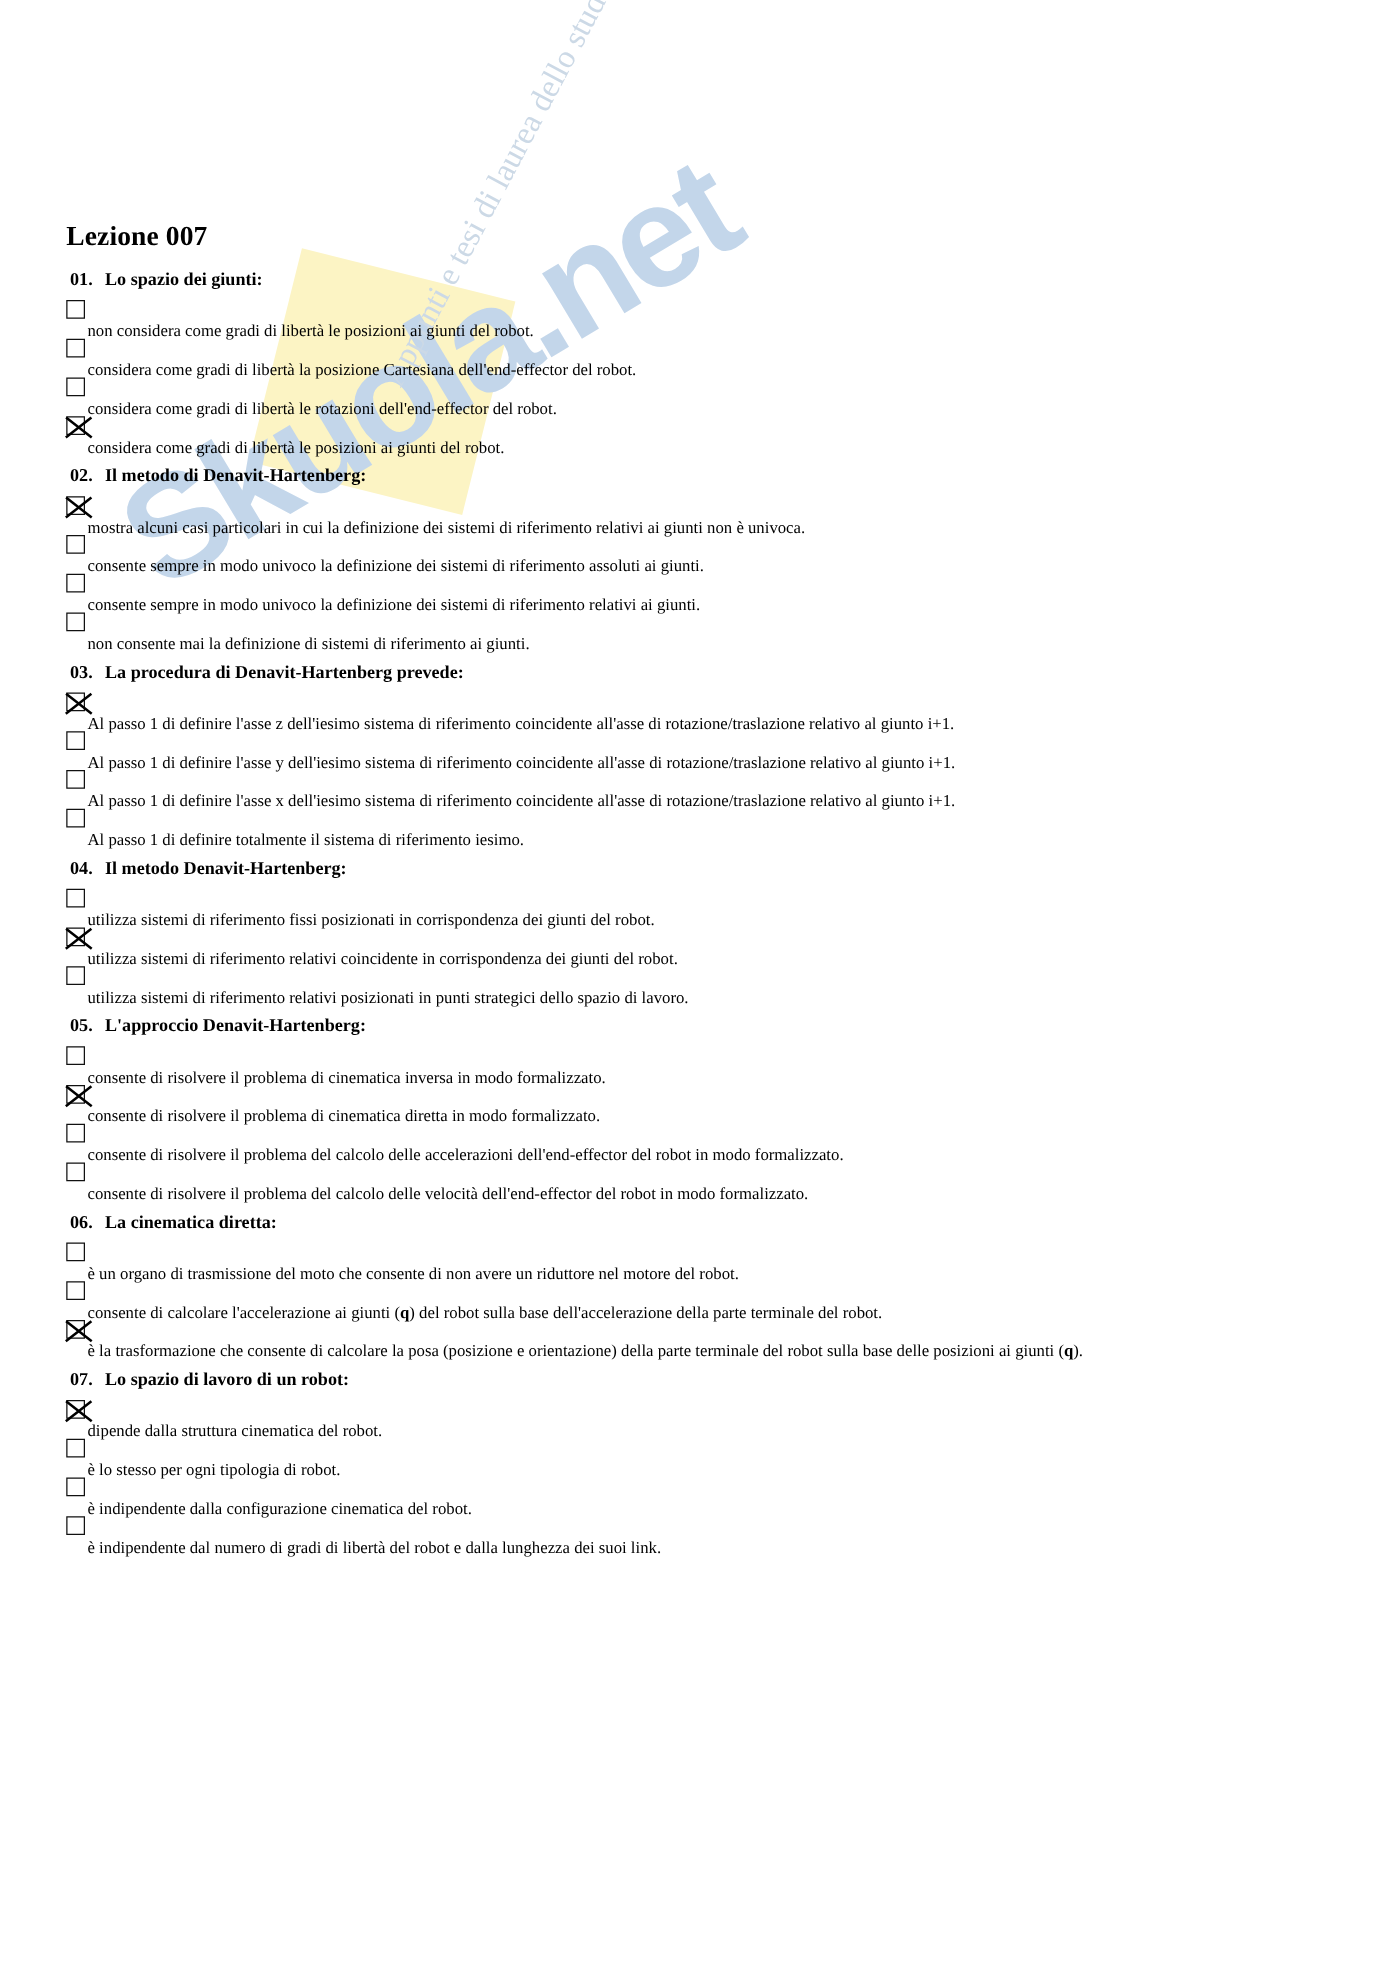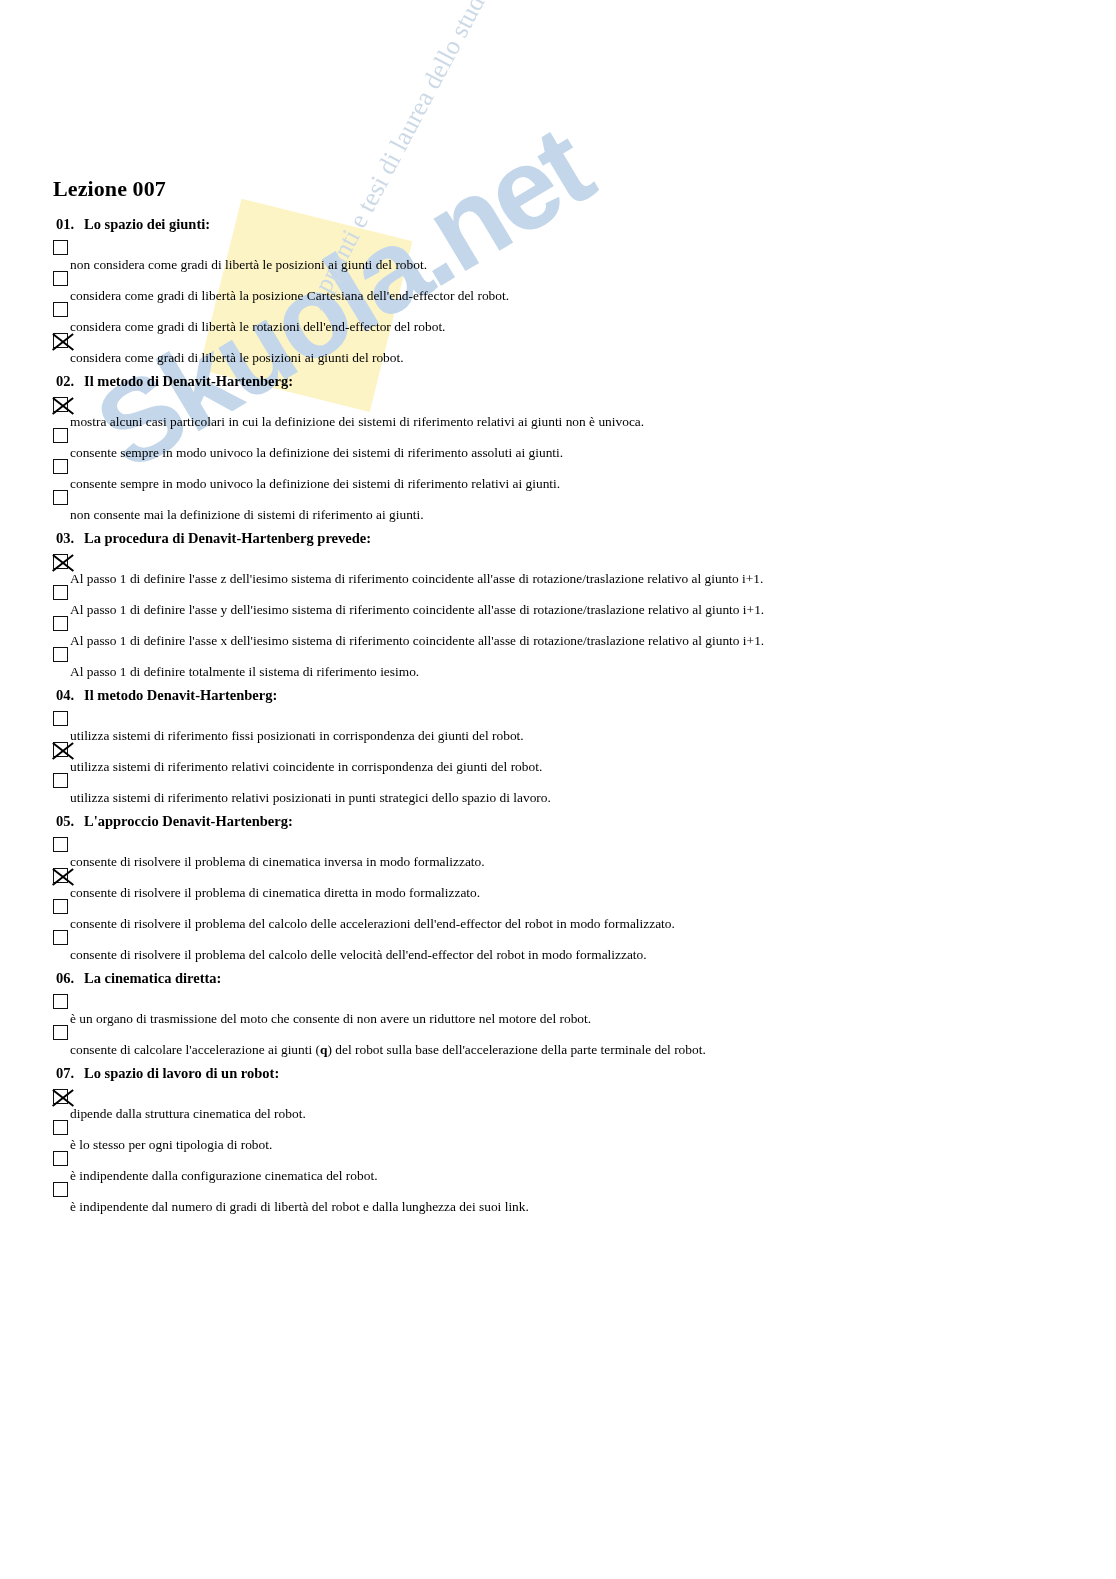--- a/index.html
+++ b/index.html
@@ -255,20 +255,24 @@
         <div class="question-block">
           <div class="q-head"><span class="q-num">06.</span><span>La cinematica diretta:</span></div>
           <div class="option-row">
             <span class="cb"></span>
             <span class="opt-text">è un organo di trasmissione del moto che consente di non avere un riduttore nel motore del robot.</span>
           </div>
           <div class="option-row">
             <span class="cb"></span>
             <span class="opt-text">consente di calcolare l'accelerazione ai giunti (<b>q</b>) del robot sulla base dell'accelerazione della parte terminale del robot.</span>
           </div>
+          <div class="option-row">
+            <span class="cb checked"></span>
+            <span class="opt-text">è la trasformazione che consente di calcolare la posa (posizione e orientazione) della parte terminale del robot sulla base delle posizioni ai giunti (<b>q</b>).</span>
+          </div>
         </div>
         <div class="question-block">
           <div class="q-head"><span class="q-num">07.</span><span>Lo spazio di lavoro di un robot:</span></div>
           <div class="option-row">
             <span class="cb checked"></span>
             <span class="opt-text">dipende dalla struttura cinematica del robot.</span>
           </div>
           <div class="option-row">
             <span class="cb"></span>
             <span class="opt-text">è lo stesso per ogni tipologia di robot.</span>

